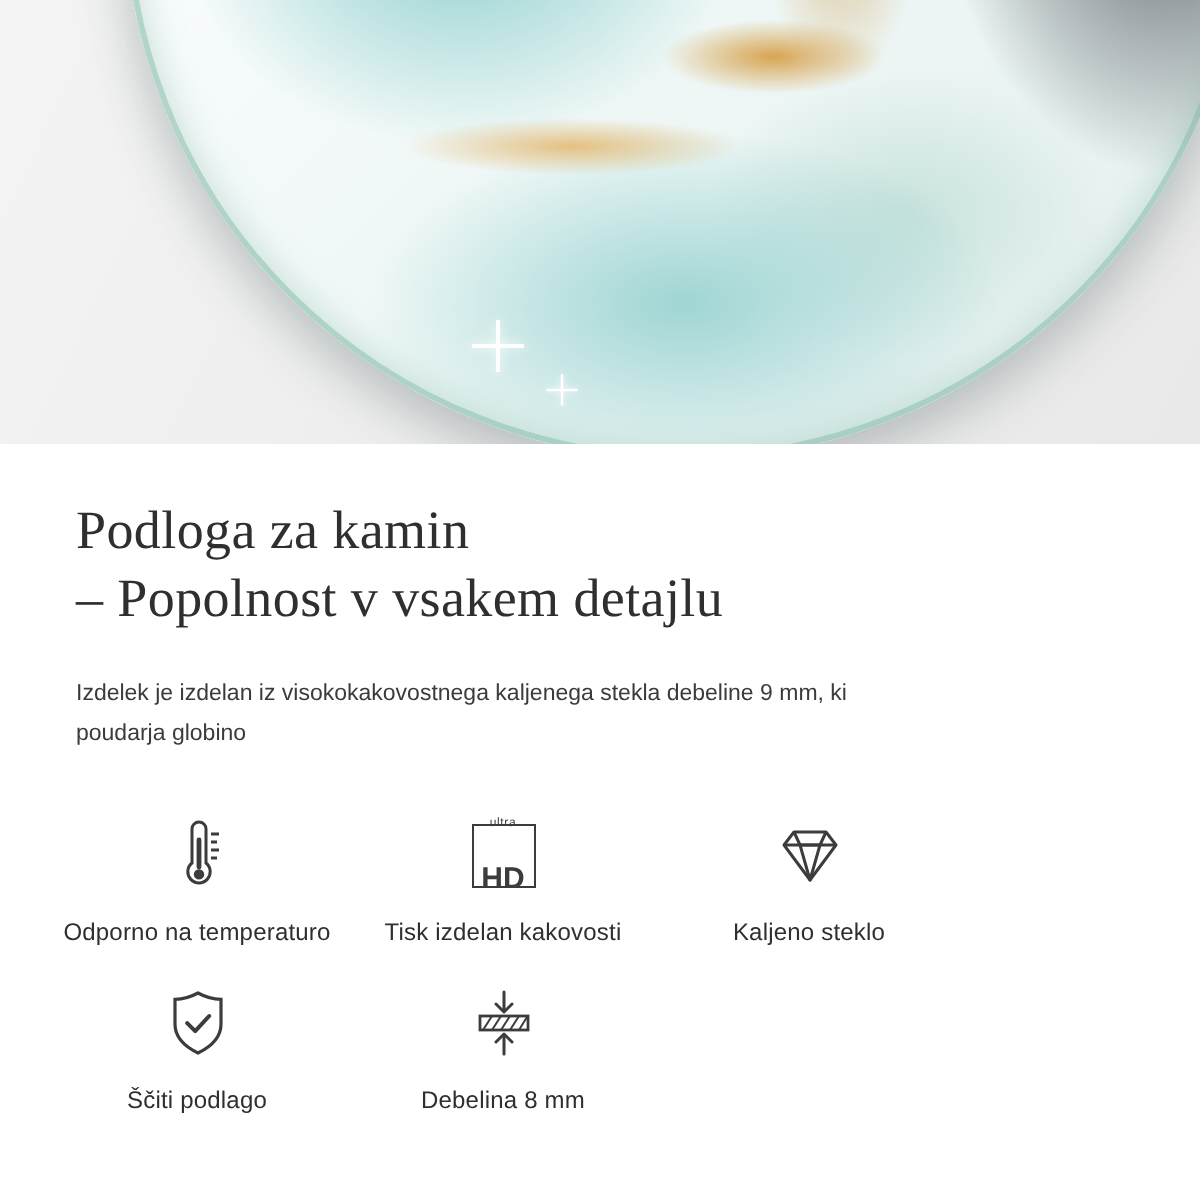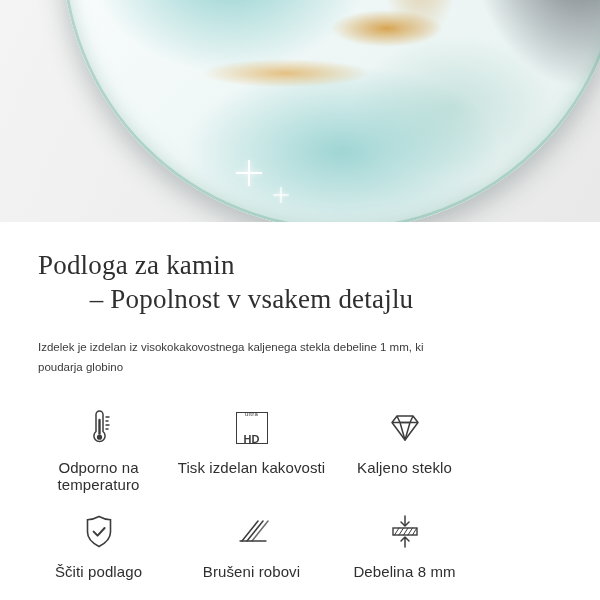--- a/index.html
+++ b/index.html
@@ -107,21 +107,21 @@
   }
   .headline {
     font-family: "Liberation Serif", serif;
     font-size: 27px;
     line-height: 34px;
     color: #2f2f2f;
     font-weight: 400;
     letter-spacing: .2px;
     margin: 0 0 22px 0;
   }
-  .headline .l2 { display: block; text-align: center; }
+  .headline .l2 { display: block; }
 
   .body-copy {
     font-size: 11.5px;
     line-height: 19.5px;
     color: #3b3b3b;
     max-width: 524px;
     margin: 0;
   }
   .body-copy span { display: block; }
 
@@ -141,37 +141,37 @@
   }
   .feature-icon {
     height: 46px;
     display: flex;
     align-items: center;
     justify-content: center;
     color: #3c3c3c;
   }
   .feature-label {
     margin-top: 8px;
-    font-size: 15px;
+    font-size: 12px;
     color: #2f2f2f;
     text-align: center;
     letter-spacing: .1px;
   }
   .hd-badge {
     width: 30px;
     height: 30px;
     border: 1.6px solid #3c3c3c;
     display: flex;
     flex-direction: column;
     align-items: center;
     justify-content: center;
     line-height: 1;
   }
   .hd-badge .u { font-size: 6px; letter-spacing: .3px; }
-  .hd-badge .hd { font-size: 11px; font-weight: bold; margin-top: 17px; }
+  .hd-badge .hd { font-size: 15px; font-weight: bold; margin-top: 17px; }
 </style>
 </head>
 <body>
 
 <div class="page">
 
   <div class="hero">
     <div class="hero-bg"></div>
     <div class="plate">
       <div class="plate-art"></div>
@@ -181,21 +181,21 @@
     <div class="sparkle s1"></div>
     <div class="sparkle s2"></div>
   </div>
 
   <div class="content">
     <h1 class="headline">
       <span class="l1">Podloga za kamin</span>
       <span class="l2">– Popolnost v vsakem detajlu</span>
     </h1>
     <p class="body-copy">
-      <span>Izdelek je izdelan iz visokokakovostnega kaljenega stekla debeline 1 mm, ki poudarja globino</span>
+      <span>Izdelek je izdelan iz visokokakovostnega kaljenega stekla debeline 9 mm, ki poudarja globino</span>
     </p>
   </div>
 
   <div class="features">
 
     <div class="feature">
       <div class="feature-icon">
         <svg width="34" height="40" viewBox="0 0 34 40" fill="none" stroke="#3c3c3c" stroke-width="1.5">
           <path d="M14 6.5a3.5 3.5 0 0 1 7 0v17a5.6 5.6 0 1 1-7 0z"></path>
           <path d="M17.5 12v13.5" stroke-width="2.4" stroke-linecap="round"></path>
@@ -230,31 +230,20 @@
     <div class="feature">
       <div class="feature-icon">
         <svg width="36" height="40" viewBox="0 0 36 40" fill="none" stroke="#3c3c3c" stroke-width="1.6">
           <path d="M18 4.5c4 2.2 8 3.1 11.5 3.2v12.4c0 6.6-5 11.2-11.5 14.4C11.5 31.3 6.5 26.7 6.5 20.1V7.7C10 7.6 14 6.7 18 4.5z"></path>
           <path d="M12.6 19.6l4 4 7-7.6" stroke-width="2" stroke-linecap="round" stroke-linejoin="round"></path>
         </svg>
       </div>
       <div class="feature-label">Ščiti podlago</div>
     </div>
 
-    <div class="feature">
-      <div class="feature-icon">
-        <svg width="38" height="34" viewBox="0 0 38 34" fill="none" stroke="#3c3c3c" stroke-width="1.5" stroke-linecap="round">
-          <path d="M9 26L25 6"></path>
-          <path d="M14 26L30 6"></path>
-          <path d="M19 26L35 6" opacity=".75"></path>
-          <path d="M7 26h26" stroke-width="1.3"></path>
-        </svg>
-      </div>
-      <div class="feature-label">Brušeni robovi</div>
-    </div>
 
     <div class="feature">
       <div class="feature-icon">
         <svg width="40" height="40" viewBox="0 0 40 40" fill="none" stroke="#3c3c3c" stroke-width="1.5" stroke-linecap="round">
           <path d="M20 4v9"></path>
           <path d="M16 10l4 4 4-4" stroke-linejoin="round"></path>
           <rect x="8" y="16" width="24" height="7" stroke-width="1.4"></rect>
           <path d="M9.5 23L14 16M14 23L18.5 16M18.5 23L23 16M23 23L27.5 16M27.5 23L31.5 16.5" stroke-width="1"></path>
           <path d="M20 35v-9"></path>
           <path d="M16 29l4-4 4 4" stroke-linejoin="round"></path>

